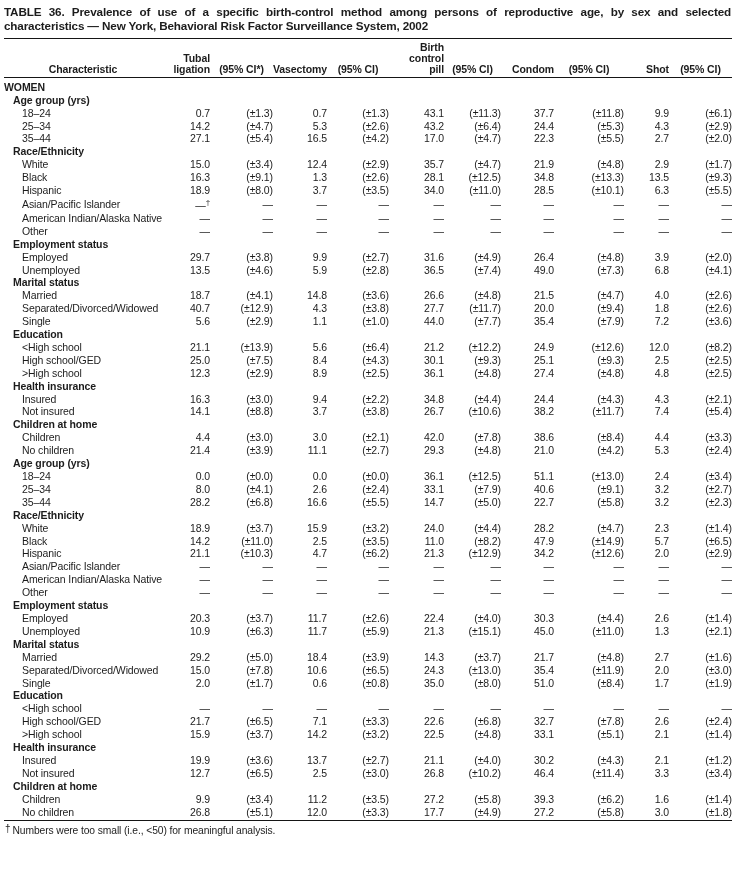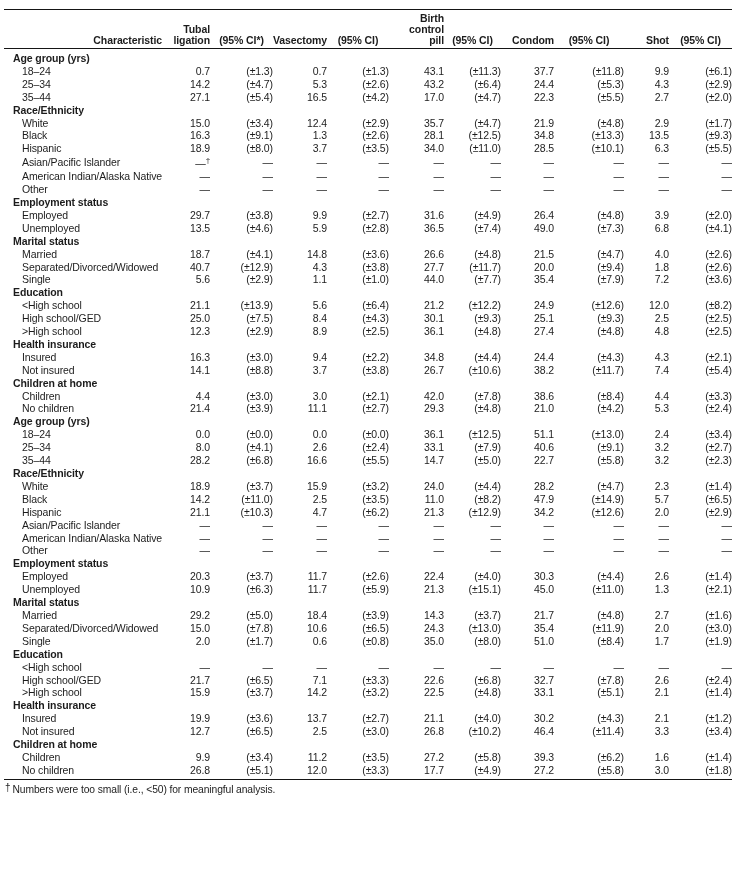--- a/index.html
+++ b/index.html
@@ -17,21 +17,21 @@
   .rule-title{margin-top:4px;}
   table{
     width:728px;border-collapse:collapse;table-layout:fixed;
     font-size:10.5px;letter-spacing:-0.1px;margin-top:0;
   }
   thead th{
     font-weight:bold;vertical-align:bottom;padding:3px 0 2px 0;
     line-height:11px;white-space:pre-line;
     border-bottom:1.5px solid #151515;font-size:10.5px;
   }
-  th.ch-label{text-align:right;}
+  th.ch-label{text-align:center;}
   th.ch-val{text-align:right;margin-top:23px;}
   th.ch-ci{text-align:center;}
   tbody td{
     padding:0;height:12.9px;line-height:12.9px;white-space:nowrap;
     overflow:hidden;vertical-align:middle;
   }
   tbody tr:first-child td{padding-top:3px;}
   td.val,td.ci{text-align:right;}
   td.sec-label{font-weight:bold;}
   td.grp-label{font-weight:bold;padding-left:9px;}
@@ -41,20 +41,21 @@
   .footnotes{padding:2px 0 0 1px;font-size:10.3px;line-height:12.6px;letter-spacing:-0.1px;}
   .fnote{white-space:nowrap;}
   .fmark{display:inline-block;vertical-align:2px;margin-right:2px;font-size:10px;}
   sup{font-size:8px;vertical-align:4px;}
 </style>
 </head>
 <body>
 
 <div class="page">
 
+  <div class="title">TABLE 36. Prevalence of use of a specific birth-control method among persons of reproductive age, by sex and selected characteristics — New York, Behavioral Risk Factor Surveillance System, 2002</div>
 
   <hr class="rule rule-title">
 
   <table>
     <colgroup>
       <col style="width:158px">
         <col style="width:48px">
         <col style="width:63px">
       <col style="width:54px">
         <col style="width:62px">
@@ -78,20 +79,33 @@
 pill</th>
         <th class="ch-ci">(95% CI)</th>
         <th class="ch-val">Condom</th>
         <th class="ch-ci">(95% CI)</th>
         <th class="ch-val">Shot</th>
         <th class="ch-ci">(95% CI)</th>
       </tr>
     </thead>
     <tbody id="table-body">
         <tr>
+          <td class="sec-label">WOMEN</td>
+          <td class="val"></td>
+          <td class="ci"></td>
+          <td class="val"></td>
+          <td class="ci"></td>
+          <td class="val"></td>
+          <td class="ci"></td>
+          <td class="val"></td>
+          <td class="ci"></td>
+          <td class="val"></td>
+          <td class="ci"></td>
+        </tr>
+        <tr>
           <td class="grp-label">Age group (yrs)</td>
           <td class="val"></td>
           <td class="ci"></td>
           <td class="val"></td>
           <td class="ci"></td>
           <td class="val"></td>
           <td class="ci"></td>
           <td class="val"></td>
           <td class="ci"></td>
           <td class="val"></td>

